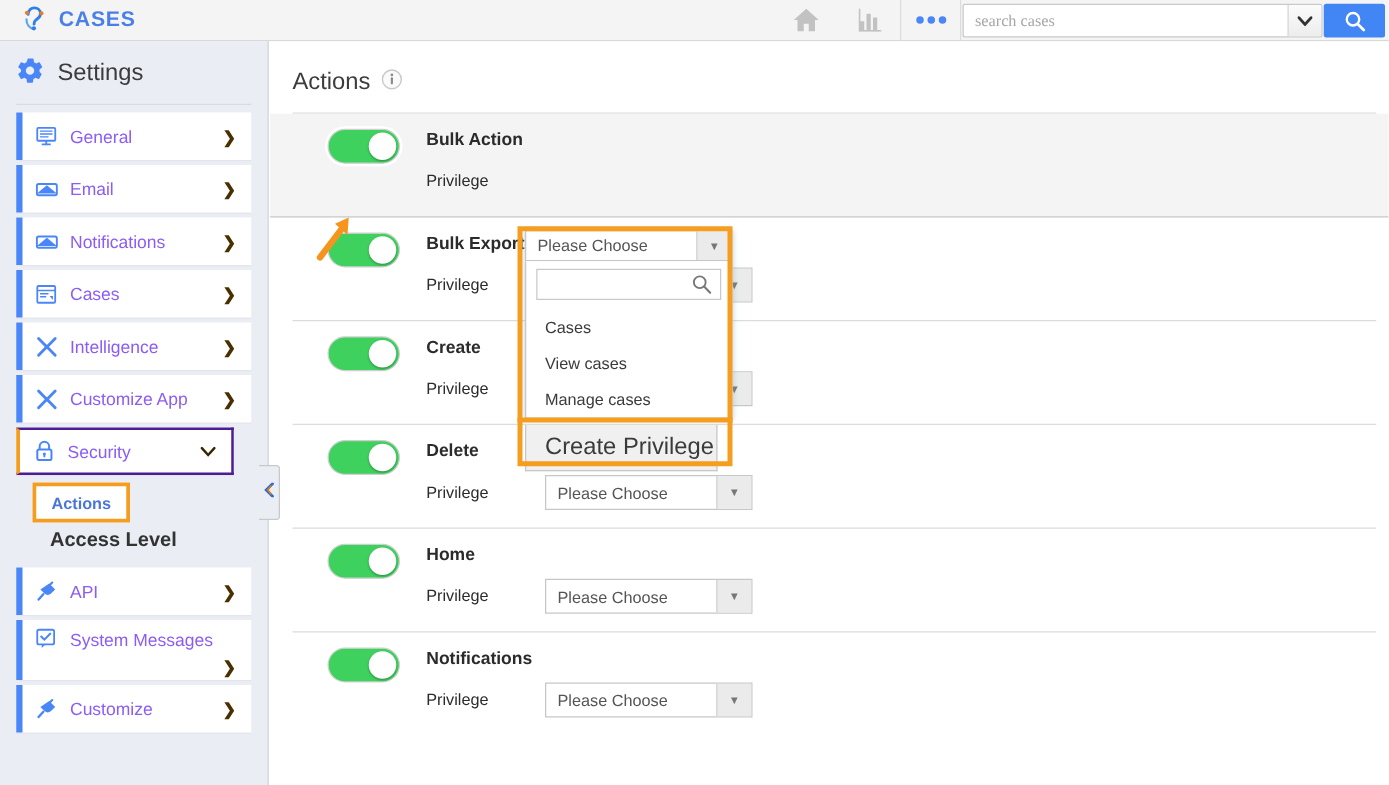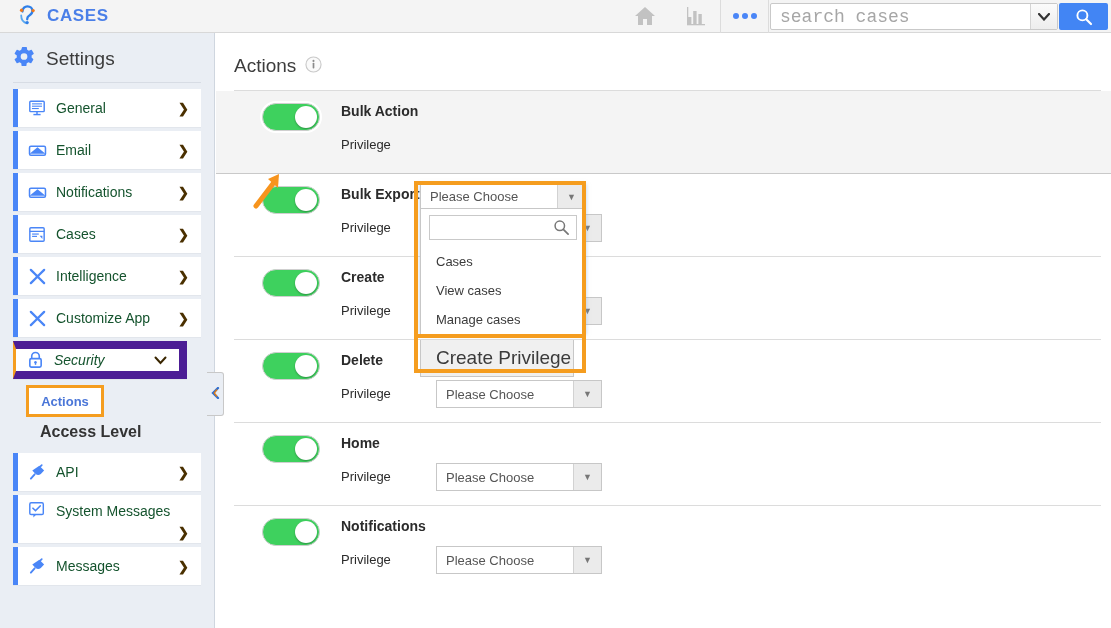--- a/index.html
+++ b/index.html
@@ -33,22 +33,22 @@
   .hdr-icon-btn.home svg { fill:#c2c2c2; }
 
   #search-wrap {
     position:absolute; left:770px; top:3px;
     width:288px; height:27px;
     display:flex;
     border:1px solid #c9c9c9; background:#fff; border-radius:2px;
   }
   #search-input {
     flex:1; border:0; outline:none; padding:0 9px;
-    font-size:18px; color:#3b82f6;
-    font-family:Liberation Mono, monospace;
+    font-size:13px; color:#3b82f6;
+    font-family:Liberation Serif, serif;
     background:transparent;
   }
   #search-input::placeholder { color:#a6a6a6; }
   #search-caret {
     width:27px; border-left:1px solid #d4d4d4;
     background:linear-gradient(#fbfbfb,#ededed);
     display:flex; align-items:center; justify-content:center;
     font-size:11px; color:#333;
   }
   #search-go {
@@ -70,28 +70,28 @@
   #settings-title { font-size:19px; color:#3b3b3b; margin-left:10px; }
   #settings-rule { height:1px; background:#d7dce4; margin:0 13px 6px 13px; }
 
   .nav-item {
     position:relative; margin:0 13px 4px 13px; height:38px;
     background:#ffffff; border-left:5px solid #4a86f7;
     display:flex; align-items:center;
     box-shadow:0 1px 0 rgba(0,0,0,0.03);
   }
   .nav-ico { width:30px; display:flex; align-items:center; justify-content:center; margin-left:4px; }
-  .nav-label { font-size:14px; color:#14532d; flex:1; margin-left:4px; }
+  .nav-label { font-size:14px; color:#8b5cf6; flex:1; margin-left:4px; }
   .nav-chev { font-size:13px; color:#4a3000; font-weight:bold; margin-right:12px; }
   .nav-item.wrap2 { height:48px; }
   .nav-item.wrap2 .nav-chev { align-self:flex-end; margin-bottom:3px; }
 
   .nav-item.highlight {
-    border:8px solid #4c1d95; border-left:3px solid #f59d1f;
-    margin-left:13px; margin-right:27px;font-style:italic;
+    border:2px solid #4c1d95; border-left:3px solid #f59d1f;
+    margin-left:13px; margin-right:27px;
   }
   .nav-item.highlight .nav-label { font-weight:normal; }
 
   #sub-actions {
     margin:6px 0 0 26px; width:78px; height:32px;
     border:3px solid #f59d1f; background:#fff;
     display:flex; align-items:center; justify-content:center;
   }
   #sub-actions span { font-size:13px; font-weight:bold; color:#4a76d8; }
   #sub-access {
@@ -405,21 +405,21 @@
   </div>
 
   <div class="nav-item">
     <span class="nav-ico">
       <svg width="19" height="18" viewBox="0 0 20 19">
           <path d="M12 3 L17 8 L13.5 11.5 A4.5 4.5 0 018 11.5 L4.5 8 Z" fill="#4a86f7"></path>
           <line x1="7" y1="12" x2="3" y2="16.5" stroke="#4a86f7" stroke-width="2" stroke-linecap="round"></line>
           <line x1="14.5" y1="2.2" x2="12" y2="4.7" stroke="#4a86f7" stroke-width="1.8" stroke-linecap="round"></line>
         </svg>
     </span>
-    <span class="nav-label">Messages</span>
+    <span class="nav-label">Customize</span>
     <span class="nav-chev">❯</span>
   </div>
 </div>
 
 <div id="collapse-tab">
   <span>
     <svg width="9" height="12" viewBox="0 0 9 12">
         <path d="M7 1 L2 6 L7 11" stroke="#2f6fd0" stroke-width="2.3" fill="none" stroke-linecap="round"></path>
         <path d="M6 2.5 L3.2 6 L6 9.5" stroke="#e07b12" stroke-width="1.3" fill="none"></path>
       </svg>

